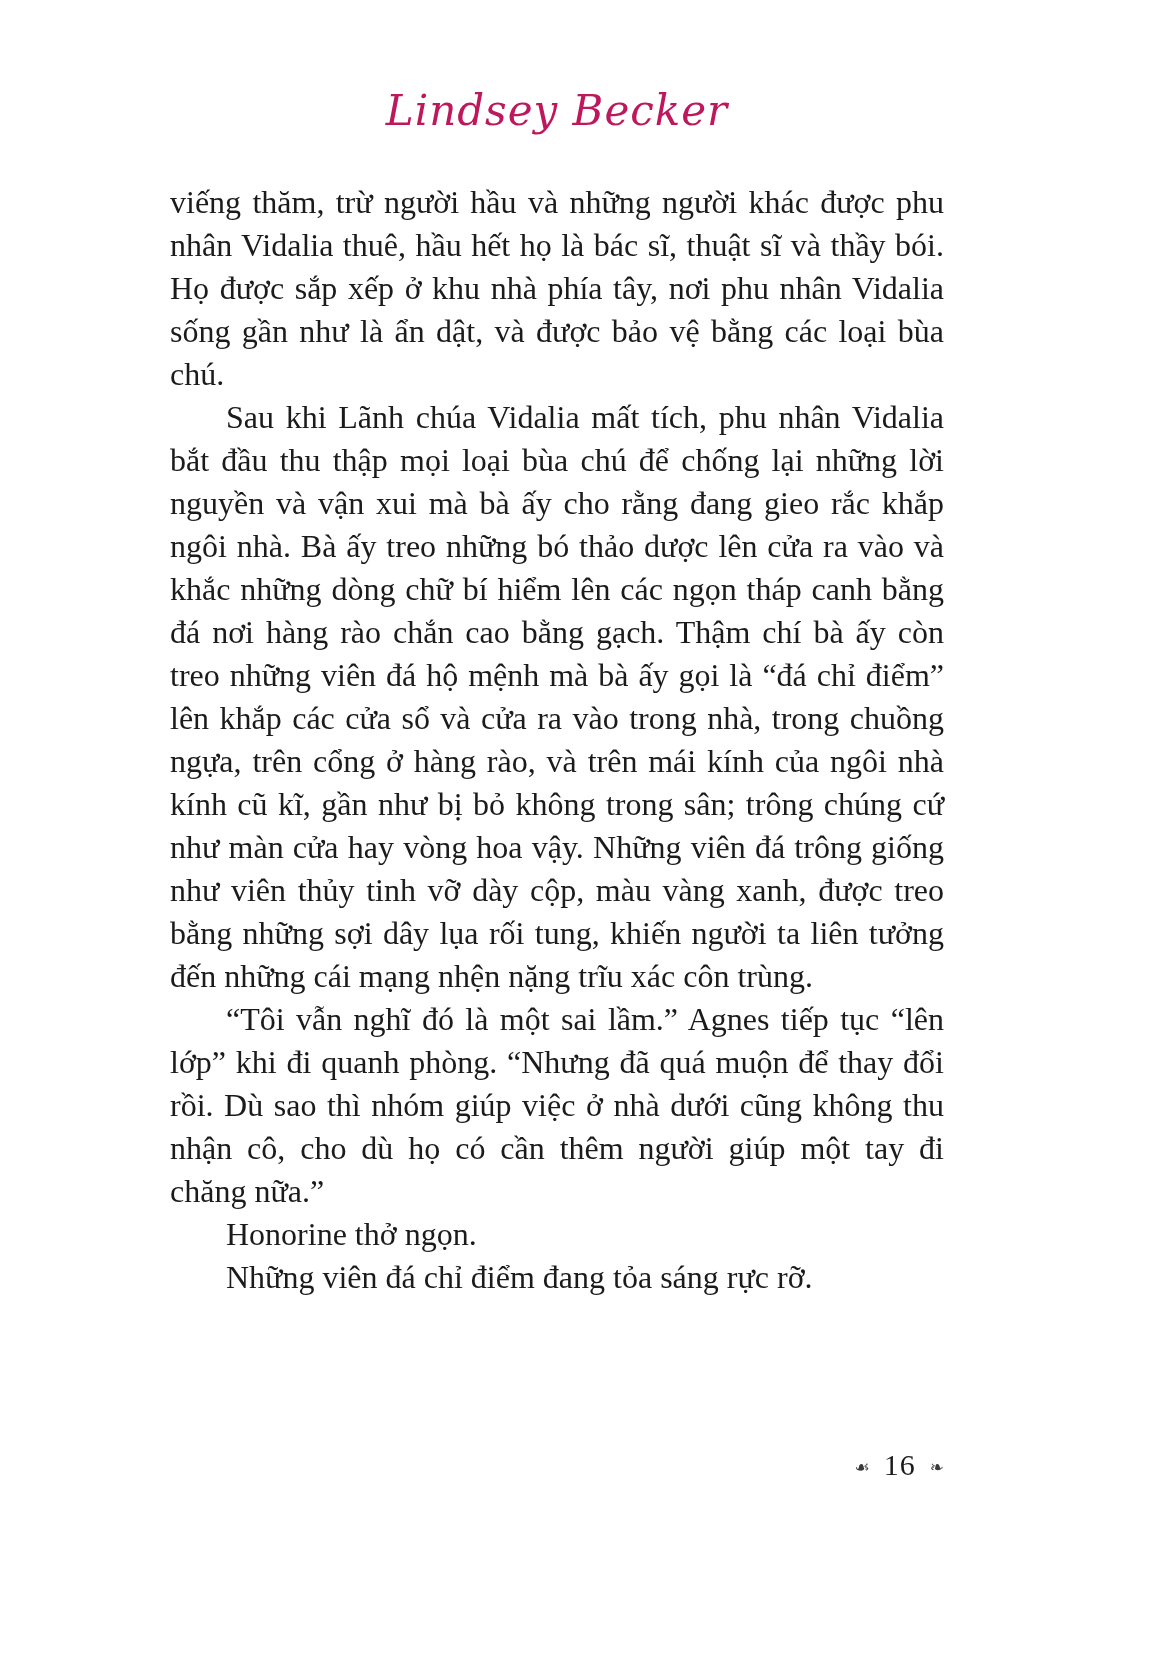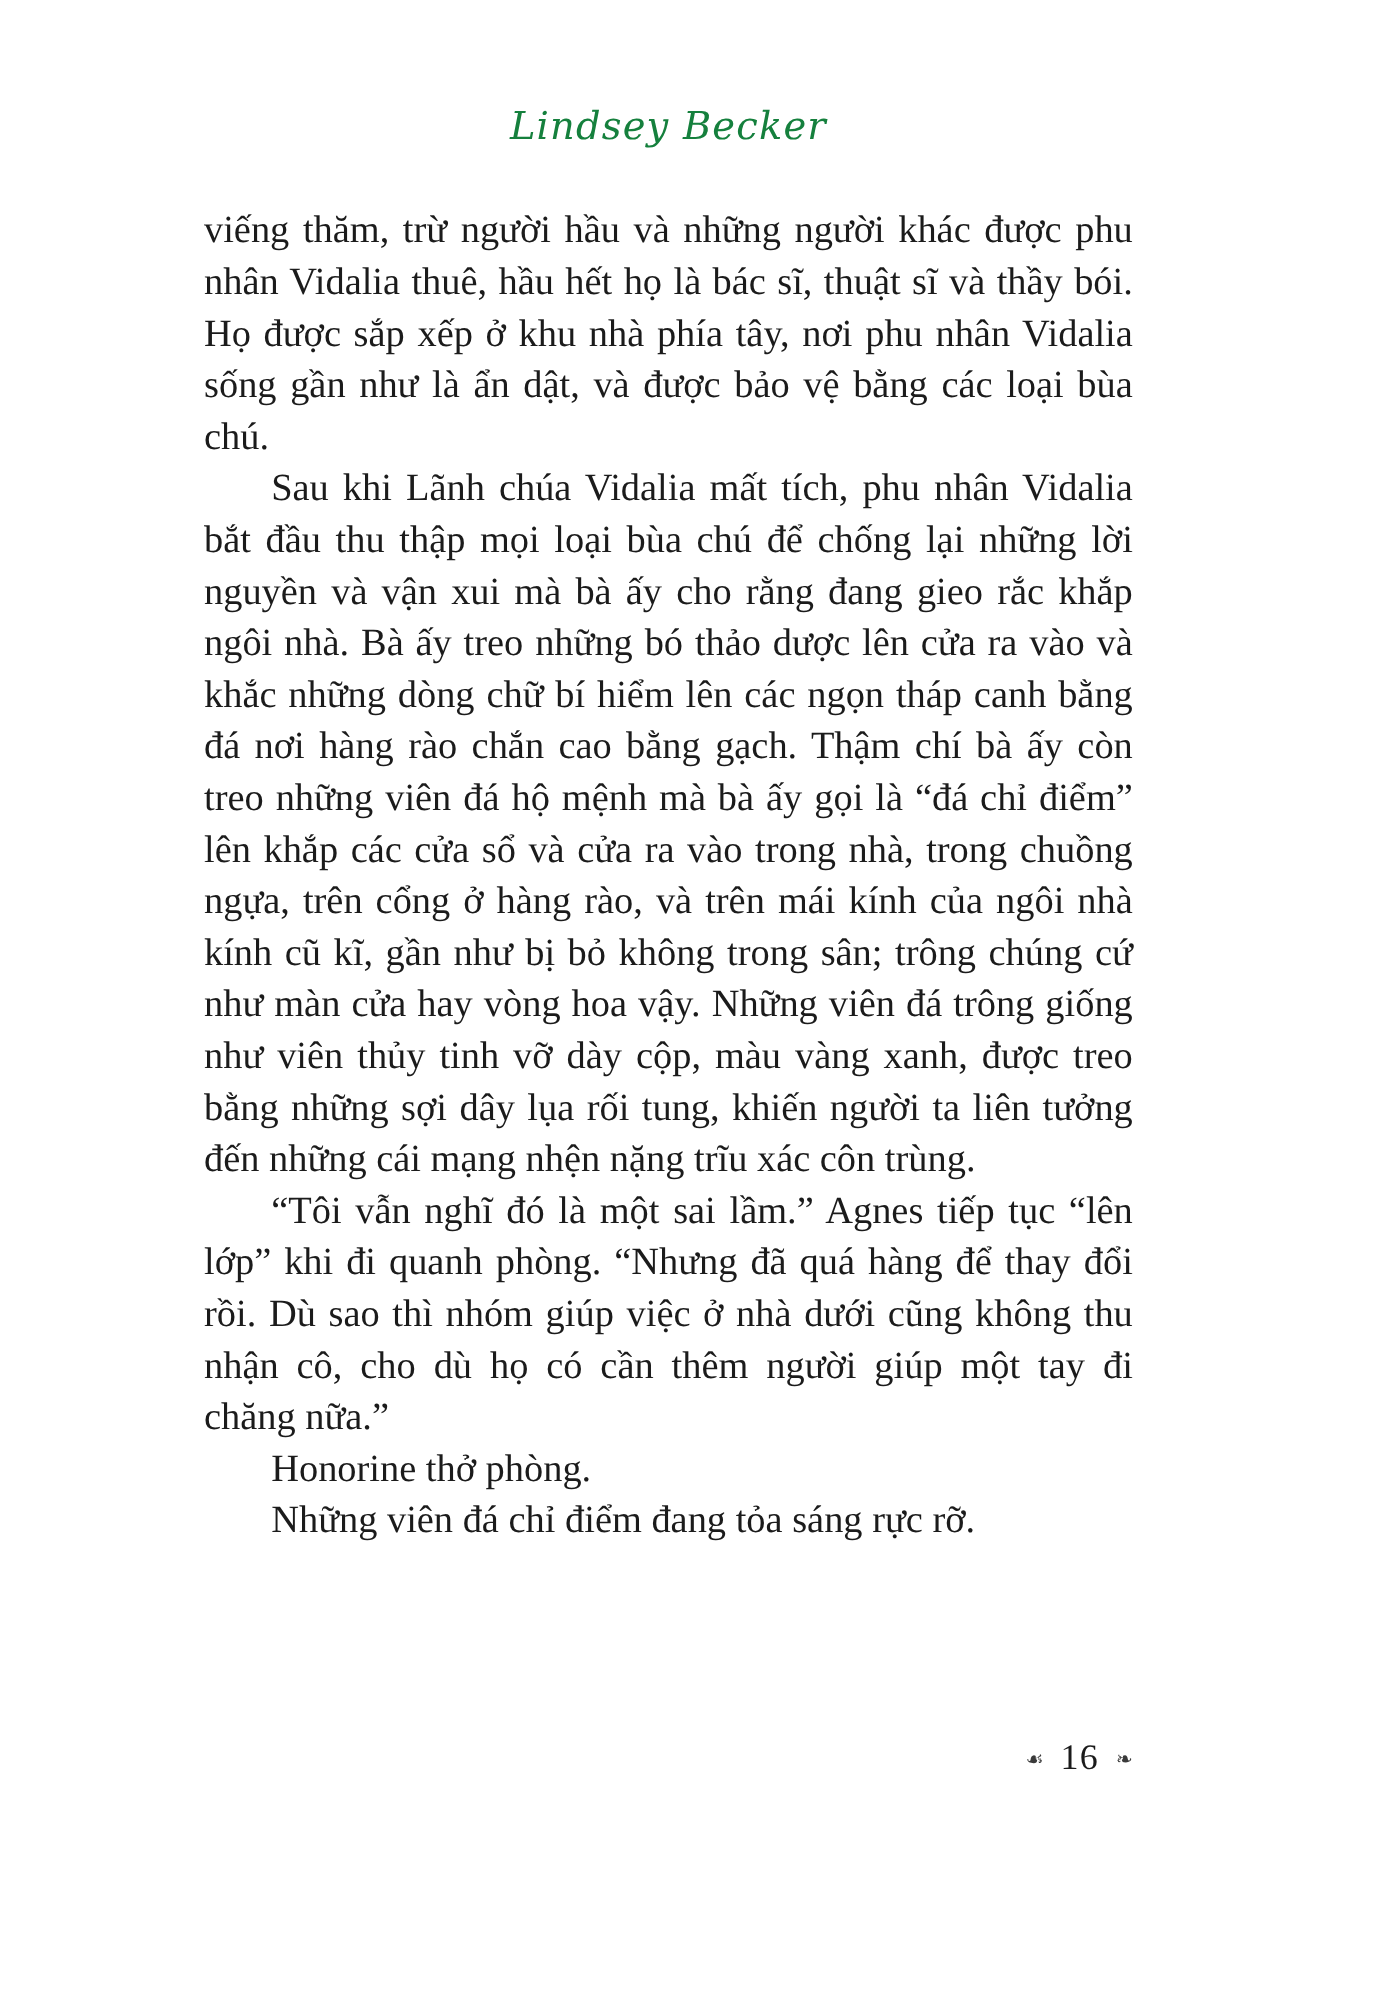--- a/index.html
+++ b/index.html
@@ -14,23 +14,23 @@
     background: #ffffff;
     color: #1b1b1b;
     box-sizing: border-box;
     padding: 86px 222px 0 170px;
     font-family: "Liberation Serif", "DejaVu Serif", serif;
     overflow: hidden;
   }
   .header {
     text-align: center;
     font-style: italic;
-    font-size: 32px;
+    font-size: 42px;
     letter-spacing: 1px;
-    color: #15803d;
+    color: #be185d;
     margin-bottom: 46px;
     font-family: "DejaVu Serif", "Liberation Serif", serif;
   }
   .body-text {
     font-size: 32px;
     line-height: 43px;
     text-align: justify;
   }
   .para {
     margin: 0;
@@ -61,21 +61,21 @@
 </style>
 </head>
 <body>
 
 <div class="page">
   <div class="header">Lindsey Becker</div>
 
   <div class="body-text">
       <p class="para">viếng thăm, trừ người hầu và những người khác được phu nhân Vidalia thuê, hầu hết họ là bác sĩ, thuật sĩ và thầy bói. Họ được sắp xếp ở khu nhà phía tây, nơi phu nhân Vidalia sống gần như là ẩn dật, và được bảo vệ bằng các loại bùa chú.</p>
       <p class="para indent">Sau khi Lãnh chúa Vidalia mất tích, phu nhân Vidalia bắt đầu thu thập mọi loại bùa chú để chống lại những lời nguyền và vận xui mà bà ấy cho rằng đang gieo rắc khắp ngôi nhà. Bà ấy treo những bó thảo dược lên cửa ra vào và khắc những dòng chữ bí hiểm lên các ngọn tháp canh bằng đá nơi hàng rào chắn cao bằng gạch. Thậm chí bà ấy còn treo những viên đá hộ mệnh mà bà ấy gọi là “đá chỉ điểm” lên khắp các cửa sổ và cửa ra vào trong nhà, trong chuồng ngựa, trên cổng ở hàng rào, và trên mái kính của ngôi nhà kính cũ kĩ, gần như bị bỏ không trong sân; trông chúng cứ như màn cửa hay vòng hoa vậy. Những viên đá trông giống như viên thủy tinh vỡ dày cộp, màu vàng xanh, được treo bằng những sợi dây lụa rối tung, khiến người ta liên tưởng đến những cái mạng nhện nặng trĩu xác côn trùng.</p>
-      <p class="para indent">“Tôi vẫn nghĩ đó là một sai lầm.” Agnes tiếp tục “lên lớp” khi đi quanh phòng. “Nhưng đã quá hàng để thay đổi rồi. Dù sao thì nhóm giúp việc ở nhà dưới cũng không thu nhận cô, cho dù họ có cần thêm người giúp một tay đi chăng nữa.”</p>
-      <p class="para indent">Honorine thở phòng.</p>
+      <p class="para indent">“Tôi vẫn nghĩ đó là một sai lầm.” Agnes tiếp tục “lên lớp” khi đi quanh phòng. “Nhưng đã quá muộn để thay đổi rồi. Dù sao thì nhóm giúp việc ở nhà dưới cũng không thu nhận cô, cho dù họ có cần thêm người giúp một tay đi chăng nữa.”</p>
+      <p class="para indent">Honorine thở ngọn.</p>
       <p class="para indent">Những viên đá chỉ điểm đang tỏa sáng rực rỡ.</p>
     </div>
 
   <div class="footer">
     <span class="ornament left">☙</span><span class="page-number">16</span><span class="ornament right">❧</span>
   </div>
 </div>
 
 </body></html>

